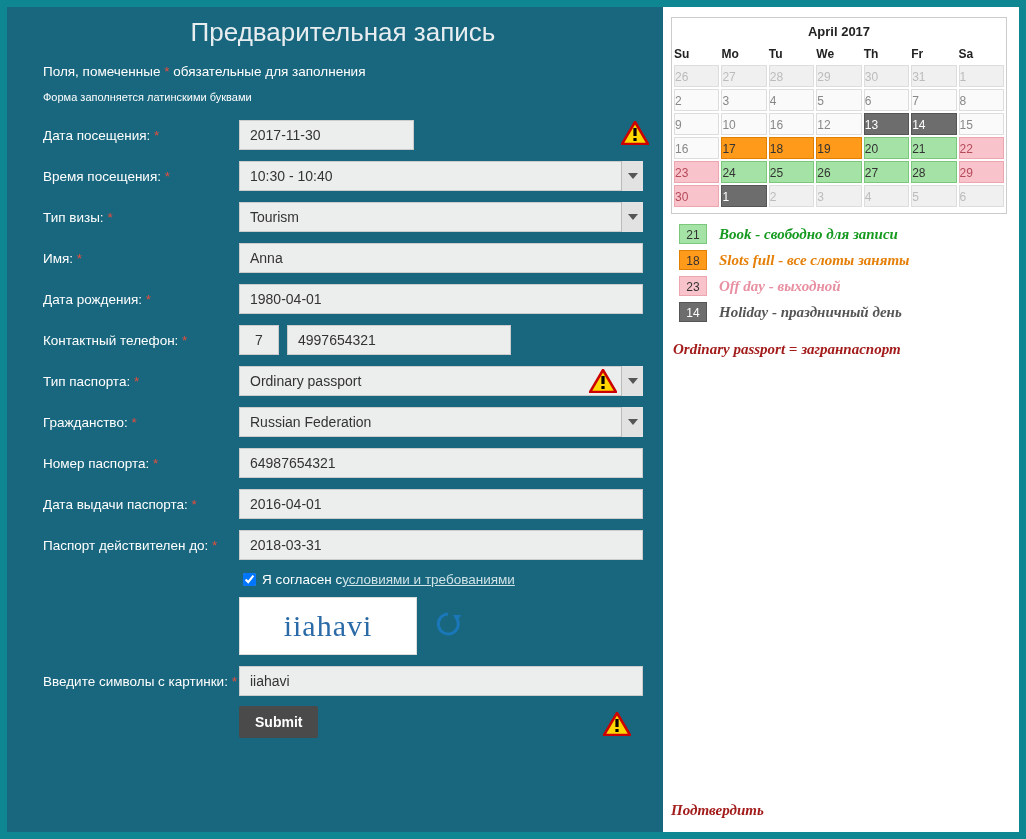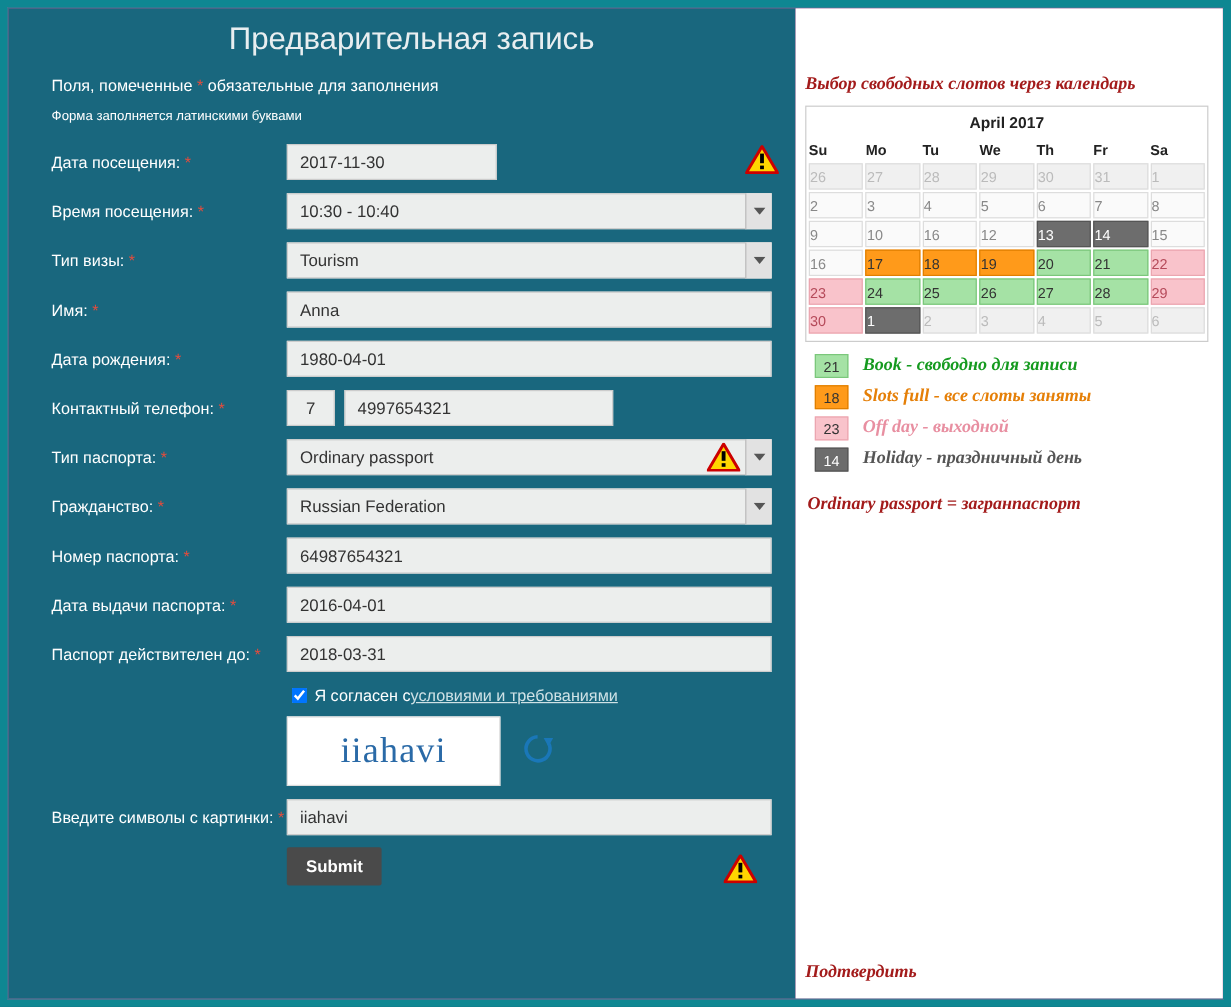--- a/index.html
+++ b/index.html
@@ -7,21 +7,21 @@
     margin: 0;
     font-family: Arial, Helvetica, sans-serif;
     background: #0e8792;
     padding: 6px;
   }
   .outer {
     width: 1014px;
     height: 827px;
     margin: 0 auto;
     display: flex;
-    background: #ec4899;
+    background: #4c1d95;
     border: 1px solid #0e8792;
   }
   .left-panel {
     width: 656px;
     background: #19677e;
     color: #fff;
     padding: 8px 20px 14px 36px;
     position: relative;
   }
   .title {
@@ -363,21 +363,20 @@
 
     <div class="form-row h40" style="position:relative">
       <button class="submit-btn">Submit</button>
       <span class="warn-icon" style="left:560px;top:6px"><svg viewBox="0 0 28 24">
             <use href="#warn-tri"></use>
           </svg></span>
     </div>
   </div>
 
   <div class="right-panel">
-    <div class="annot annot-header">Выбор свободных слотов через календарь</div>
 
     <div class="calendar">
       <div class="cal-title">April 2017</div>
       <div class="cal-grid" id="cal-head">
           <div class="cal-head">Su</div>
           <div class="cal-head">Mo</div>
           <div class="cal-head">Tu</div>
           <div class="cal-head">We</div>
           <div class="cal-head">Th</div>
           <div class="cal-head">Fr</div>

